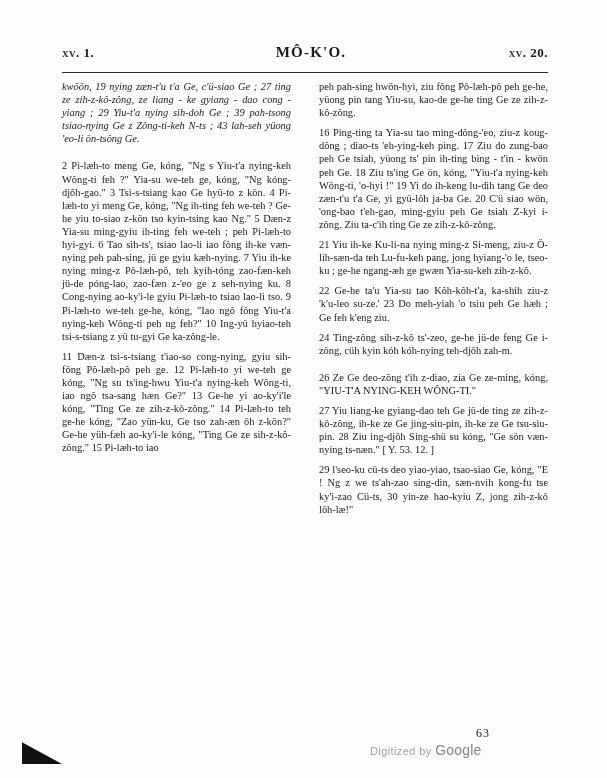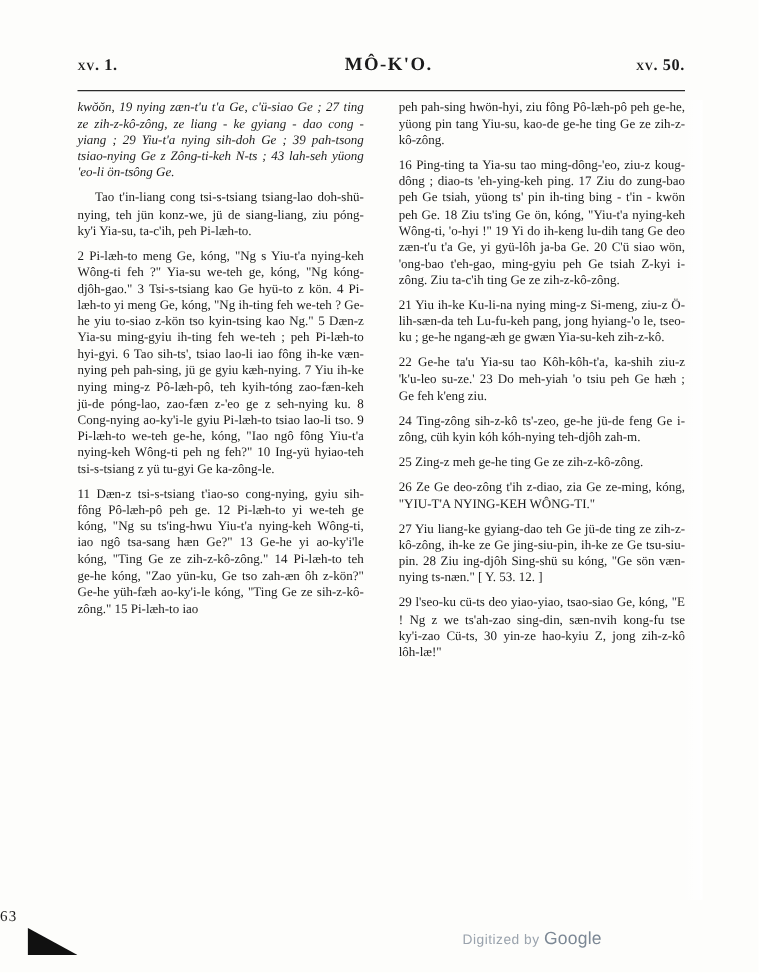--- a/index.html
+++ b/index.html
@@ -100,21 +100,21 @@
     height: 100%;
     pointer-events: none;
     background: linear-gradient(to right, rgba(255,255,255,0), rgba(255,255,255,0.85));
   }
 
   .page-number {
     position: absolute;
     left: 0;
     top: 726px;
     width: 490px;
-    text-align: left;
+    text-align: right;
     font-size: 12px;
     font-family: "Liberation Serif", serif;
     letter-spacing: 1px;
   }
 
   
   .corner-wedge {
     position: absolute;
     left: 22px;
     bottom: 14px;
@@ -142,49 +142,47 @@
   }
 </style>
 </head>
 <body>
 
 <div class="page">
 
   <div class="running-head">
     <span class="rh-left">xv. 1.</span>
     <span class="rh-center">MÔ-K'O.</span>
-    <span class="rh-right">xv. 50.</span>
+    <span class="rh-right">xv. 20.</span>
   </div>
 
   <div class="rule"></div>
 
   <div class="columns">
 
     <div class="col col-left">
       <p class="italic">kwŏŏn,   19 nying zæn-t'u t'a Ge, c'ü-siao Ge ;  27 ting ze zih-z-kô-zông, ze liang - ke gyiang - dao cong - yiang ;  29 Yiu-t'a nying sih-doh Ge ;   39 pah-tsong tsiao-nying Ge z Zông-ti-keh N-ts ;  43 lah-seh yüong 'eo-li ön-tsông Ge.</p>
       <div class="para-gap"></div>
-      <p class="indent">Tao t'in-liang cong tsi-s-tsiang tsiang-lao doh-shü-nying, teh jün konz-we, jü de siang-liang, ziu póng-ky'i Yia-su, ta-c'ih, peh Pi-læh-to.</p>
       <div class="para-gap"></div>
       <p>2 Pi-læh-to meng Ge, kóng, "Ng s Yiu-t'a nying-keh Wông-ti feh ?" Yia-su we-teh ge, kóng, "Ng kóng-djôh-gao."   3 Tsi-s-tsiang kao Ge hyü-to z kön.  4 Pi-læh-to yi meng Ge, kóng, "Ng ih-ting feh we-teh ? Ge-he yiu to-siao z-kön tso kyin-tsing kao Ng."   5 Dæn-z Yia-su ming-gyiu ih-ting feh we-teh ;  peh Pi-læh-to hyi-gyi.   6 Tao sih-ts', tsiao lao-li iao fông ih-ke væn-nying peh pah-sing, jü ge gyiu kæh-nying.  7 Yiu ih-ke nying ming-z Pô-læh-pô, teh kyih-tóng zao-fæn-keh jü-de póng-lao, zao-fæn z-'eo ge z seh-nying ku.   8 Cong-nying ao-ky'i-le gyiu Pi-læh-to tsiao lao-li tso.  9 Pi-læh-to we-teh ge-he, kóng, "Iao ngô fông Yiu-t'a nying-keh Wông-ti peh ng feh?"  10 Ing-yü hyiao-teh tsi-s-tsiang z yü tu-gyi Ge ka-zông-le.</p>
       <div class="para-gap"></div>
       <p>11 Dæn-z tsi-s-tsiang t'iao-so cong-nying, gyiu sih-fông Pô-læh-pô peh ge.   12 Pi-læh-to yi we-teh ge kóng, "Ng su ts'ing-hwu Yiu-t'a nying-keh Wông-ti, iao ngô tsa-sang hæn Ge?"   13 Ge-he yi ao-ky'i'le kóng, "Ting Ge ze zih-z-kô-zông."  14 Pi-læh-to teh ge-he kóng, "Zao yün-ku, Ge tso zah-æn ôh z-kön?"  Ge-he yüh-fæh ao-ky'i-le kóng, "Ting Ge ze sih-z-kô-zông."  15 Pi-læh-to iao</p>
     </div>
 
     <div class="col col-right">
       <p>peh pah-sing hwön-hyi, ziu fông Pô-læh-pô peh ge-he, yüong pin tang Yiu-su, kao-de ge-he ting Ge ze zih-z-kô-zông.</p>
       <div class="para-gap"></div>
       <p>16 Ping-ting ta Yia-su tao ming-dông-'eo, ziu-z koug-dông ;  diao-ts 'eh-ying-keh ping.   17 Ziu do zung-bao peh Ge tsiah, yüong ts' pin ih-ting bing - t'in - kwön peh Ge.   18 Ziu ts'ing Ge ön, kóng, "Yiu-t'a nying-keh Wông-ti, 'o-hyi !"   19 Yi do ih-keng lu-dih tang Ge deo zæn-t'u t'a Ge, yi gyü-lôh ja-ba Ge.  20 C'ü siao wön, 'ong-bao t'eh-gao, ming-gyiu peh Ge tsiah Z-kyi i-zông. Ziu ta-c'ih ting Ge ze zih-z-kô-zông.</p>
       <div class="para-gap"></div>
       <p>21 Yiu ih-ke Ku-li-na nying ming-z Si-meng, ziu-z Ö-lih-sæn-da teh Lu-fu-keh pang, jong hyiang-'o le, tseo-ku ;  ge-he ngang-æh ge gwæn Yia-su-keh zih-z-kô.</p>
       <div class="para-gap"></div>
       <p>22 Ge-he ta'u Yia-su tao Kôh-kôh-t'a, ka-shih ziu-z 'k'u-leo su-ze.'   23 Do meh-yiah 'o tsiu peh Ge hæh ;  Ge feh k'eng ziu.</p>
       <div class="para-gap"></div>
       <p>24 Ting-zông sih-z-kô ts'-zeo, ge-he jü-de feng Ge i-zông, cüh kyin kóh kóh-nying teh-djôh zah-m.</p>
       <div class="para-gap"></div>
-      <p>25 Zing-z meh ge-he ting Ge ze zih-z-kô-zông.</p>
       <div class="para-gap"></div>
       <p class="smallcaps-holder">26 Ze Ge deo-zông t'ih z-diao, zia Ge ze-ming, kóng, "YIU-T'A NYING-KEH WÔNG-TI."</p>
       <div class="para-gap"></div>
       <p>27 Yiu liang-ke gyiang-dao teh Ge jü-de ting ze zih-z-kô-zông, ih-ke ze Ge jing-siu-pin, ih-ke ze Ge tsu-siu-pin.   28 Ziu ing-djôh Sing-shü su kóng, "Ge sön væn-nying ts-næn."  [ Y. 53. 12. ]</p>
       <div class="para-gap"></div>
       <p>29 l'seo-ku cü-ts deo yiao-yiao, tsao-siao Ge, kóng, "E ! Ng z we ts'ah-zao sing-din, sæn-nvih kong-fu tse ky'i-zao Cü-ts,   30 yin-ze hao-kyiu Z, jong zih-z-kô lôh-læ!"</p>
       <div class="edge-fade"></div>
     </div>
 
   </div>

